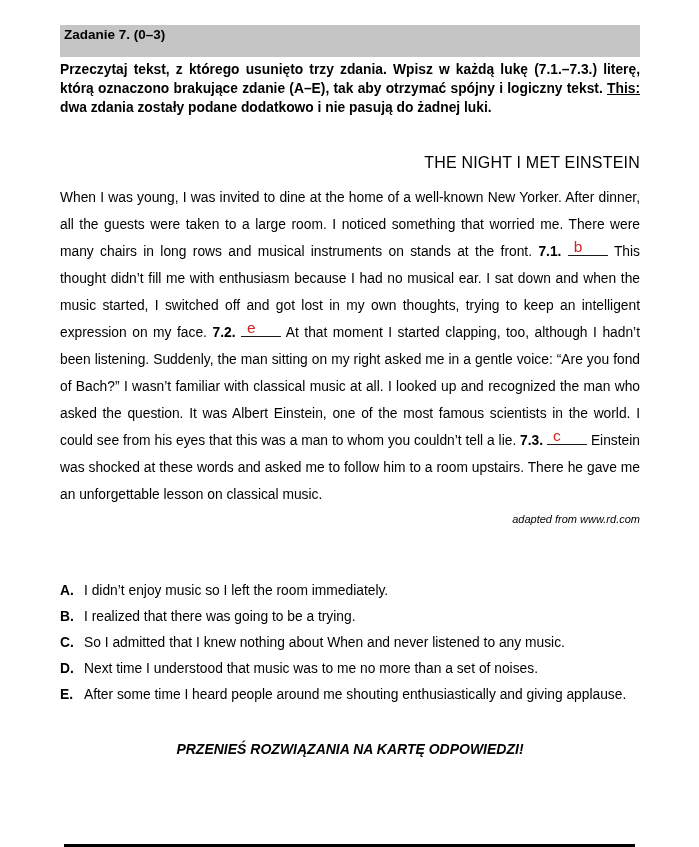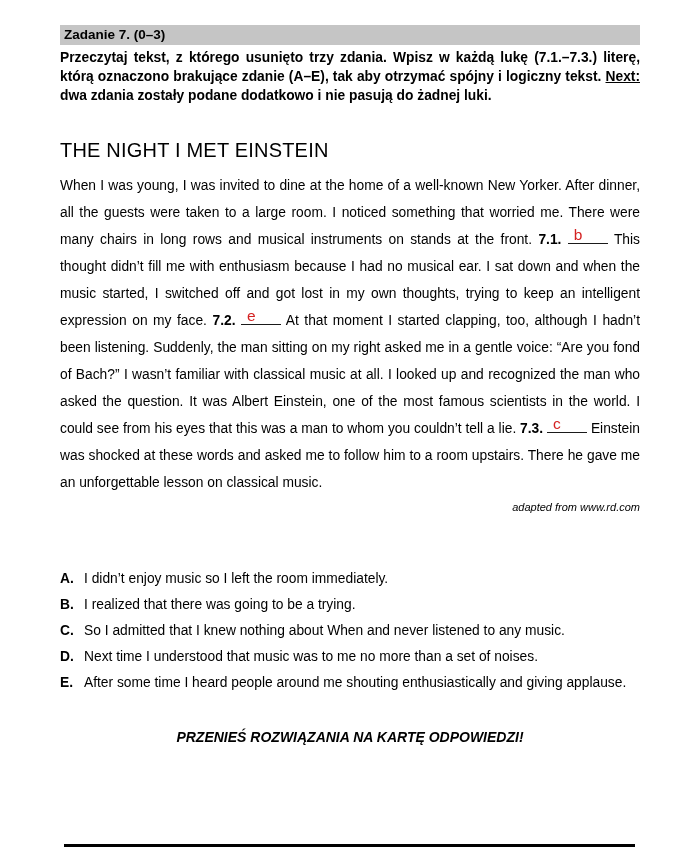--- a/index.html
+++ b/index.html
@@ -9,40 +9,40 @@
     height: 847px;
     box-sizing: border-box;
     padding: 25px 59px 0 60px;
     background: #ffffff;
     font-family: "Liberation Sans", sans-serif;
     color: #000000;
     overflow: hidden;
   }
   .task-header {
     background: #c5c5c5;
-    height: 20px;
+    height: 32px;
     line-height: 19px;
     font-size: 13.5px;
     font-weight: bold;
     padding-left: 4px;
     margin-bottom: 3px;
   }
   .instructions {
     margin: 0;
     font-size: 13.8px;
     font-weight: bold;
     line-height: 19px;
     text-align: justify;
   }
   .uwaga { text-decoration: underline; }
   .reading-title {
     margin: 36px 0 0 0;
-    font-size: 20px;
+    font-size: 16px;
     font-weight: normal;
-    text-align: left;
+    text-align: right;
     line-height: 19px;
     letter-spacing: 0.2px;
   }
   .reading-paragraph {
     margin: 12px 0 0 0;
     font-size: 13.8px;
     line-height: 27px;
     text-align: justify;
   }
   .gap { white-space: nowrap; }
@@ -106,21 +106,21 @@
 </style>
 </head>
 <body>
 
 <div class="page">
 
   <div class="task-header">
     <span>Zadanie 7. (0–3)</span>
   </div>
 
-  <p class="instructions"><span>Przeczytaj tekst, z którego usunięto trzy zdania. Wpisz w każdą lukę (7.1.–7.3.) literę, którą oznaczono brakujące zdanie (A–E), tak aby otrzymać spójny i logiczny tekst.</span> <span class="uwaga">Next:</span> <span>dwa zdania zostały podane dodatkowo i nie pasują do żadnej luki.</span></p>
+  <p class="instructions"><span>Przeczytaj tekst, z którego usunięto trzy zdania. Wpisz w każdą lukę (7.1.–7.3.) literę, którą oznaczono brakujące zdanie (A–E), tak aby otrzymać spójny i logiczny tekst.</span> <span class="uwaga">This:</span> <span>dwa zdania zostały podane dodatkowo i nie pasują do żadnej luki.</span></p>
 
   <h2 class="reading-title">THE NIGHT I MET EINSTEIN</h2>
 
   <p class="reading-paragraph"><span>When I was young, I was invited to dine at the home of a well-known New Yorker. After dinner, all the guests were taken to a large room. I noticed something that worried me. There were many chairs in long rows and musical instruments on stands at the front.</span> <span class="gap"><span class="gap-label">7.1. </span><span class="gap-blank"><span class="gap-answer">b</span></span></span> <span>This thought didn’t fill me with enthusiasm because I had no musical ear. I sat down and when the music started, I switched off and got lost in my own thoughts, trying to keep an intelligent expression on my face.</span> <span class="gap"><span class="gap-label">7.2. </span><span class="gap-blank"><span class="gap-answer">e</span></span></span> <span>At that moment I started clapping, too, although I hadn’t been listening. Suddenly, the man sitting on my right asked me in a gentle voice: “Are you fond of Bach?” I wasn’t familiar with classical music at all. I looked up and recognized the man who asked the question. It was Albert Einstein, one of the most famous scientists in the world. I could see from his eyes that this was a man to whom you couldn’t tell a lie.</span> <span class="gap"><span class="gap-label">7.3. </span><span class="gap-blank"><span class="gap-answer">c</span></span></span> <span>Einstein was shocked at these words and asked me to follow him to a room upstairs. There he gave me an unforgettable lesson on classical music.</span> </p>
 
   <p class="source-line">adapted from www.rd.com</p>
 
   <ul class="options">
       <li class="option-row">
         <span class="option-letter">A.</span>

